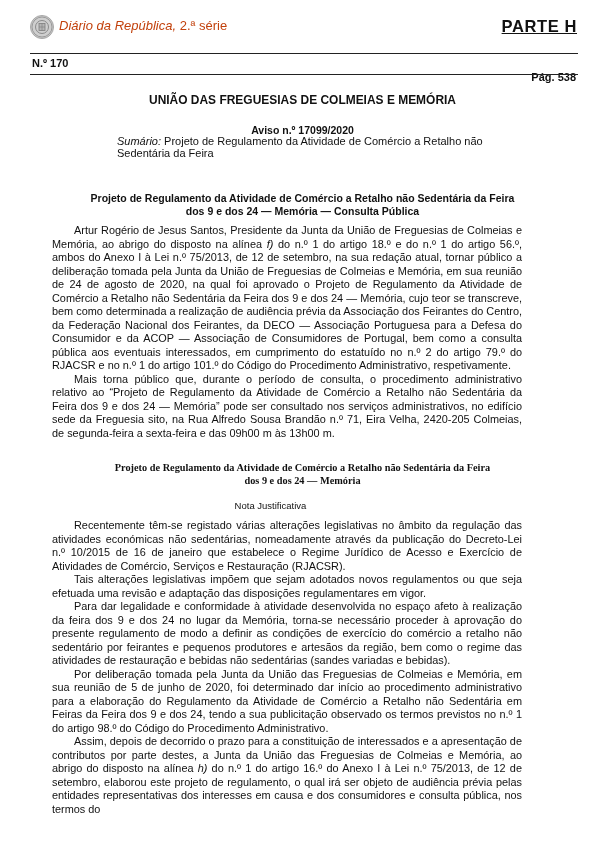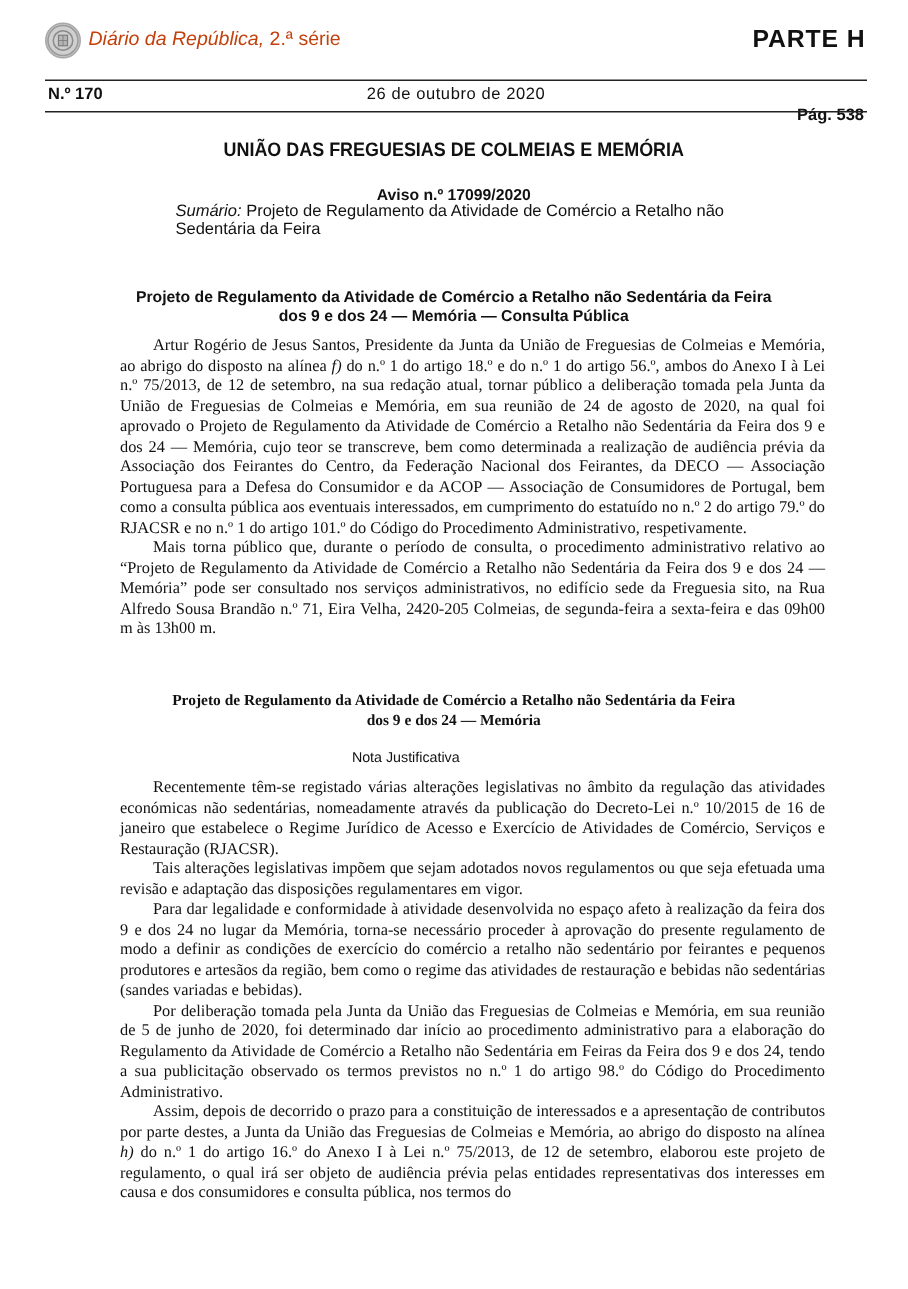--- a/index.html
+++ b/index.html
@@ -13,21 +13,21 @@
       box-sizing: border-box; overflow: hidden;
     }
     .logo svg { display: block; }
     .journal-title {
       position: absolute; left: 59px; top: 18px; font-size: 13px;
       font-style: italic; color: #c2410c;
     }
     .journal-title .serie { font-style: normal; }
     .parte {
       position: absolute; right: 28px; top: 17px; font-size: 16.5px;
-      font-weight: bold; letter-spacing: 0.6px; color: #111;
+      font-weight: bold; letter-spacing: 0.6px; color: #111; text-decoration: underline;
     }
     .rule { position: absolute; left: 30px; width: 548px; height: 0; border-top: 1.3px solid #222; }
     .rule.top { top: 53px; }
     .rule.bottom { top: 74px; }
     .issue-row {
       position: absolute; left: 30px; top: 57px; width: 548px; height: 14px;
       font-size: 11px; font-weight: bold;
     }
     .issue-row .num { position: absolute; left: 2px; top: 0; }
     .issue-row .date { position: absolute; left: 0; right: 0; text-align: center; top: 0; font-weight: normal; letter-spacing: 0.4px; }
@@ -46,24 +46,23 @@
       font-size: 11px; line-height: 11.5px;
     }
     .sumario .label { font-style: italic; }
     .sumario .line2 { padding-left: 40px; }
 
     .heading1 {
       position: absolute; left: 0; width: 605px; top: 192px; text-align: center;
       font-size: 10.5px; font-weight: bold; line-height: 13px;
     }
     .body-block {
-      position: absolute; left: 80px; width: 470px;
+      position: absolute; left: 52px; width: 470px;
       font-size: 10.9px; line-height: 13.5px; text-align: justify;
       hyphens: manual;
-      font-family: Liberation Serif, serif;
     }
     .body-block p { margin: 0; text-indent: 22px; }
     .block1 { top: 224px; }
 
     .heading2 {
       position: absolute; left: 0; width: 605px; top: 461px; text-align: center;
       font-family: "Liberation Serif", serif; font-size: 10.3px; font-weight: bold; line-height: 13px;
     }
     .nota {
       position: absolute; left: 0; width: 541px; top: 500px; text-align: center;
@@ -83,21 +82,20 @@
     <line x1="11" y1="7.5" x2="11" y2="14.5" stroke="#7e7e7e" stroke-width="0.6"></line>
     <line x1="8" y1="11" x2="14" y2="11" stroke="#7e7e7e" stroke-width="0.6"></line>
   </svg>
 </div>
 <div class="journal-title"><span>Diário da República,</span><span class="serie"> 2.ª série</span></div>
 <div class="parte">PARTE H</div>
 
 <div class="rule top"></div>
 <div class="issue-row">
   <span class="num">N.º 170</span>
-  <span class="date">26 de outubro de 2020</span>
   <span class="page">Pág. 538</span>
 </div>
 <div class="rule bottom"></div>
 
 <div class="entity">UNIÃO DAS FREGUESIAS DE COLMEIAS E MEMÓRIA</div>
 <div class="aviso">Aviso n.º 17099/2020</div>
 <div class="sumario">
   <div><span class="label">Sumário:</span><span> Projeto de Regulamento da Atividade de Comércio a Retalho não Sedentária da Feira</span></div>
 </div>
 

